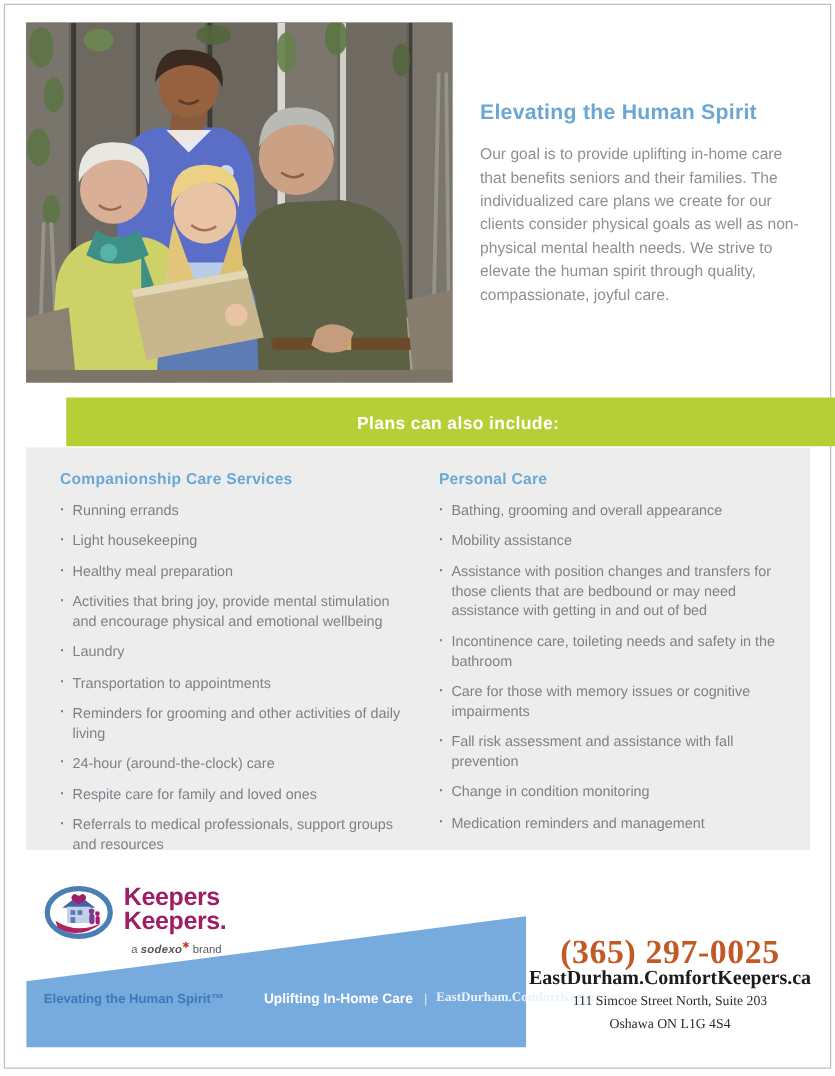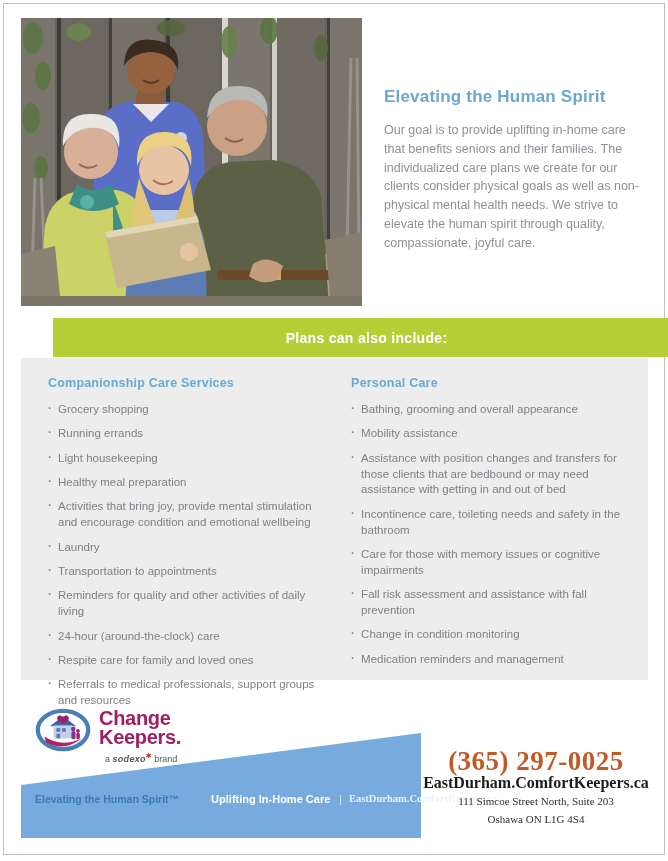--- a/index.html
+++ b/index.html
@@ -11,21 +11,21 @@
   }
   .page-frame {
     position:absolute; left:3px; top:3px; right:3px; bottom:6px;
     border:1px solid #b7c1c9; pointer-events:none;
   }
   
   .photo {
     position:absolute; left:21px; top:18px; width:341px; height:288px;
     overflow:hidden; background:#6e6a63;
   }
-  .intro { position:absolute; left:384px; top:87px; width:266px; }
+  .intro { position:absolute; left:384px; top:80px; width:266px; }
   .intro h1 { color:#6ba7d2; font-size:17px; font-weight:bold; letter-spacing:.2px; }
   .intro p  { margin-top:14px; color:#8d9096; font-size:12.5px; line-height:1.5; }
   
   .banner {
     position:absolute; left:21px; top:318px; width:627px; height:39px;
     background:#b7cf36; color:#fff; display:flex; align-items:center; justify-content:center;
     font-size:14px; font-weight:bold; letter-spacing:.3px;margin-left:32px;
   }
   
   .panel {
@@ -175,28 +175,27 @@
 
   <div class="banner">
     <span>Plans can also include:</span>
   </div>
 
   <div class="panel">
     <div class="col col-1">
       <h2>Companionship Care Services</h2>
       <ul>
 
-      <li>Grocery shopping</li>
           <li>Running errands</li>
           <li>Light housekeeping</li>
           <li>Healthy meal preparation</li>
-          <li>Activities that bring joy, provide mental stimulation and encourage condition and emotional wellbeing</li>
+          <li>Activities that bring joy, provide mental stimulation and encourage physical and emotional wellbeing</li>
           <li>Laundry</li>
           <li>Transportation to appointments</li>
-          <li>Reminders for quality and other activities of daily living</li>
+          <li>Reminders for grooming and other activities of daily living</li>
           <li>24-hour (around-the-clock) care</li>
           <li>Respite care for family and loved ones</li>
           <li>Referrals to medical professionals, support groups and resources</li>
         </ul>
     </div>
     <div class="col col-2">
       <h2>Personal Care</h2>
       <ul>
 
       <li>Bathing, grooming and overall appearance</li>
@@ -220,21 +219,21 @@
       <rect x="29" y="22" width="4" height="4" fill="#5b79b5"></rect>
       <rect x="23" y="28" width="4" height="5" fill="#5b79b5"></rect>
       <path d="M30 9 q-3 -5 -6 -1 q-2 3 6 7 q8 -4 6 -7 q-3 -4 -6 1 Z" fill="#a21c6a" transform="translate(0,2)"></path>
       <circle cx="41" cy="23" r="2.4" fill="#7d3a8f"></circle>
       <rect x="39" y="25" width="4.5" height="9" rx="2" fill="#7d3a8f"></rect>
       <circle cx="46" cy="25" r="2" fill="#a21c6a"></circle>
       <rect x="44.4" y="27" width="3.6" height="7" rx="1.6" fill="#a21c6a"></rect>
       <path d="M10 31 Q28 43 50 33 Q30 48 12 37 Z" fill="#b0235f"></path>
     </svg>
     <div class="logo-words">
-      <div class="w">Change</div>
+      <div class="w">Keepers</div>
       <div class="w">Keepers.</div>
       <div class="logo-sub"><span>a </span><b>sodexo</b><span class="star">✱</span><span> brand</span></div>
     </div>
   </div>
 
   <svg class="wedge" viewBox="0 0 400 108" preserveAspectRatio="none">
     <polygon points="0,55 400,3 400,108 0,108" fill="#77abdd"></polygon>
   </svg>
   <div class="band-text">
     <span class="band-tagline">Elevating the Human Spirit™</span>

